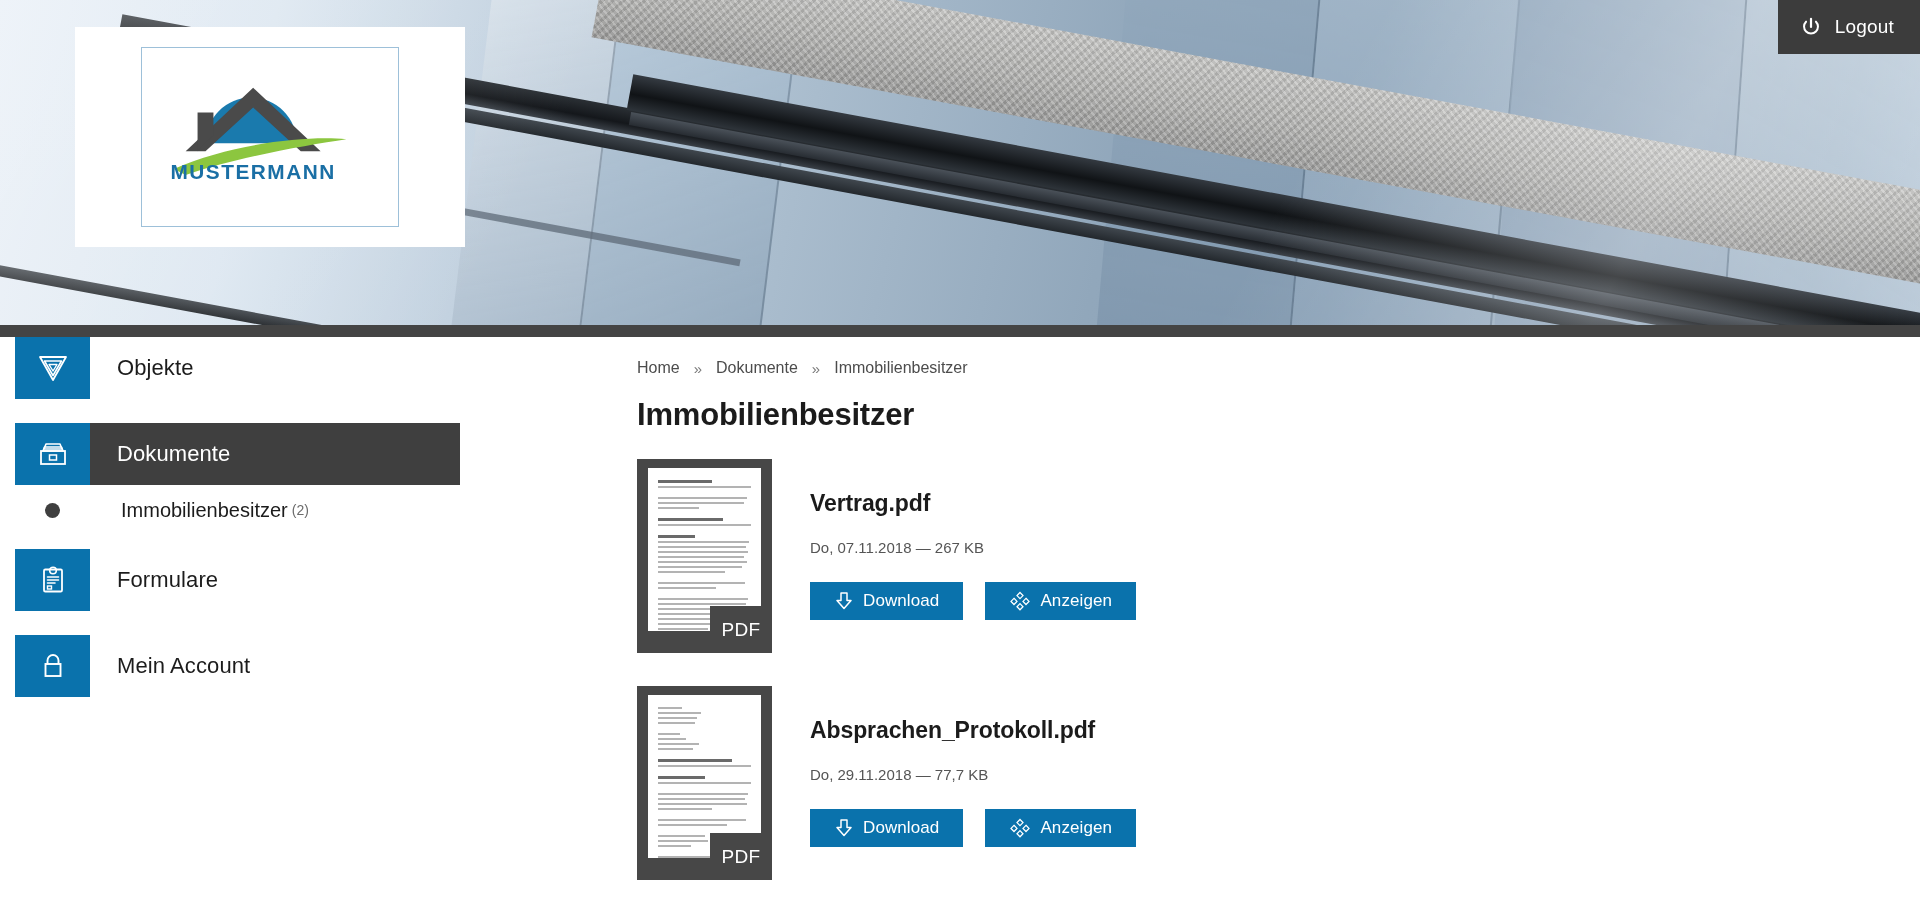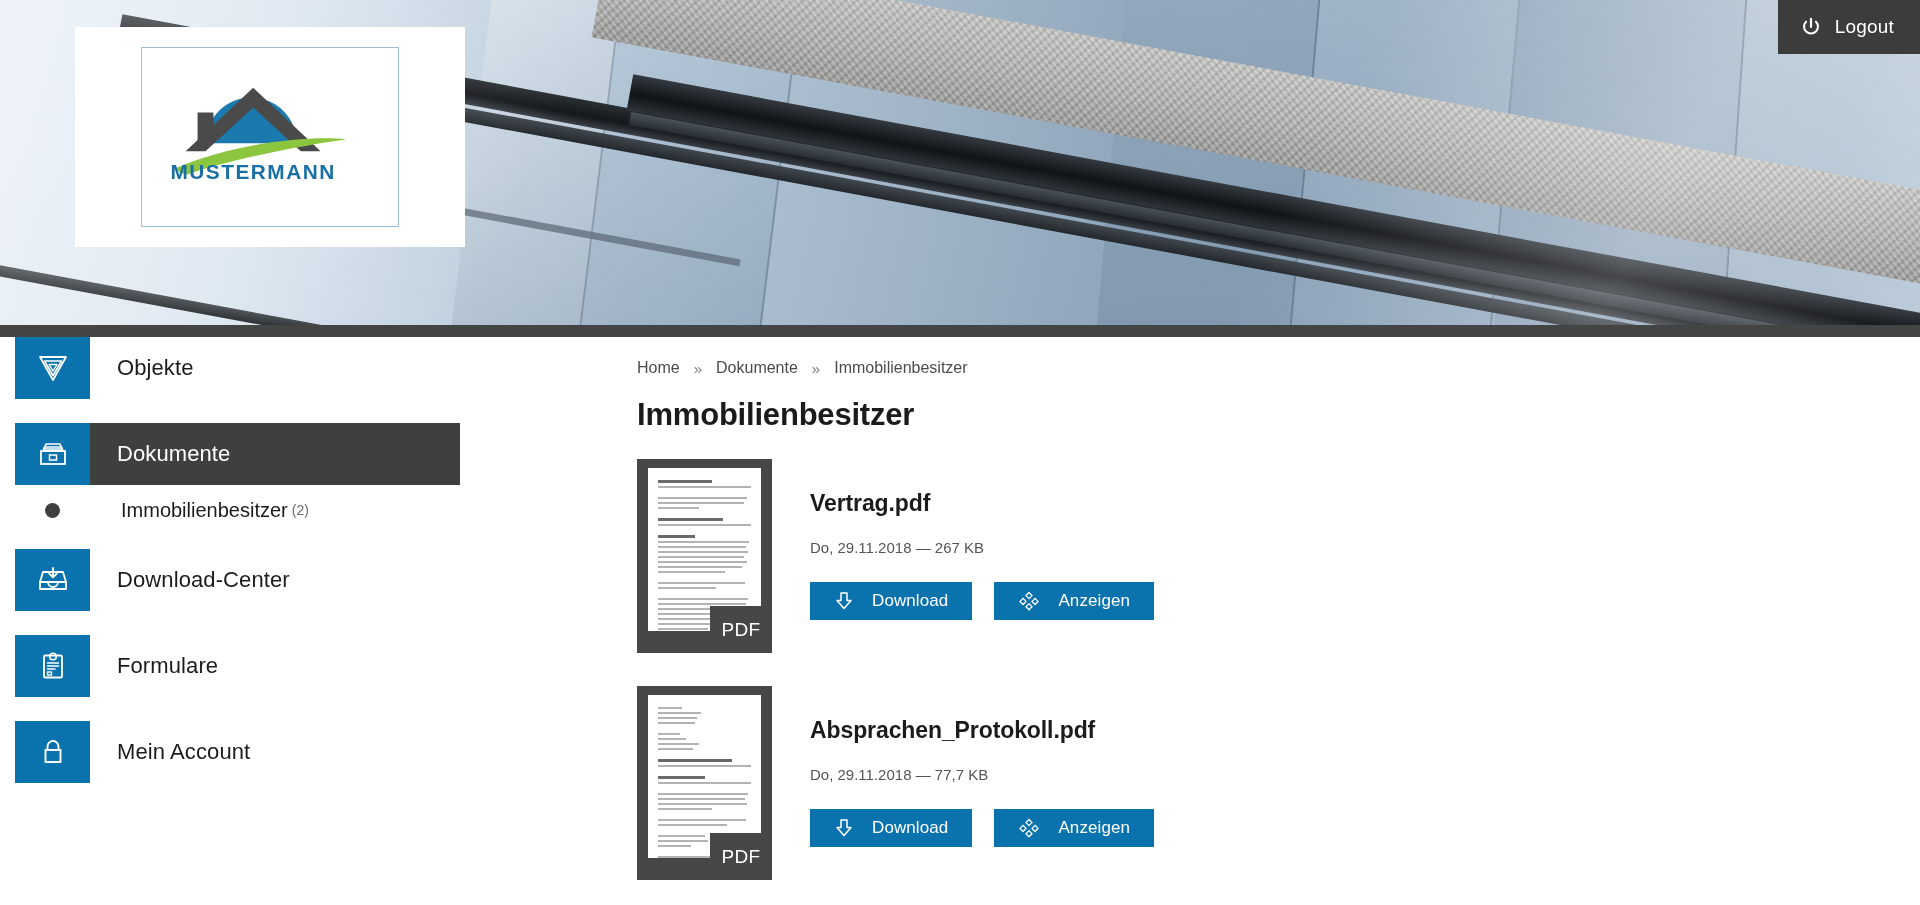--- a/index.html
+++ b/index.html
@@ -322,21 +322,21 @@
   }
   .btn {
     height: 38px;
     min-width: 148px;
     background: #0a72ac;
     color: #ffffff;
     border: none;
     display: inline-flex;
     align-items: center;
     justify-content: center;
-    gap: 18px;
+    gap: 9px;
     padding: 0 24px;
     font-size: 17px;
     font-family: "Liberation Sans", sans-serif;
     cursor: pointer;
     letter-spacing: .1px;
   }
   .btn svg { display: block; flex: 0 0 auto; }
 </style>
 </head>
 <body>
@@ -412,30 +412,20 @@
     </div>
 
     <div class="sub-row">
       <span class="sub-dot-wrap">
         <span class="sub-dot"></span>
       </span>
       <span class="sub-label">Immobilienbesitzer</span>
       <span class="sub-count">(2)</span>
     </div>
 
-    <div class="nav-row">
-      <span class="nav-icon">
-        <svg width="34" height="34" viewBox="0 0 34 34">
-          <path d="M7 9 H27 L30 19 H4 Z" fill="none" stroke="#fff" stroke-width="1.8" stroke-linejoin="round"></path>
-          <path d="M4 19 H12 A5 5 0 0 0 22 19 H30 V26 H4 Z" fill="none" stroke="#fff" stroke-width="1.8" stroke-linejoin="round"></path>
-          <path d="M17 5 V14 M13.2 10.5 L17 14.4 L20.8 10.5" fill="none" stroke="#fff" stroke-width="1.8" stroke-linecap="round" stroke-linejoin="round"></path>
-        </svg>
-      </span>
-      <span class="nav-label">Download-Center</span>
-    </div>
 
     <div class="nav-row">
       <span class="nav-icon">
         <svg width="34" height="34" viewBox="0 0 34 34">
           <rect x="8" y="6.5" width="18" height="22" rx="1.3" fill="none" stroke="#fff" stroke-width="1.8"></rect>
           <circle cx="17" cy="7.5" r="3.3" fill="none" stroke="#fff" stroke-width="1.6"></circle>
           <path d="M11.5 14 H22.5 M11.5 17 H22.5 M11.5 20 H19" stroke="#fff" stroke-width="1.6" stroke-linecap="round"></path>
           <rect x="11.5" y="23" width="4" height="3" fill="none" stroke="#fff" stroke-width="1.4"></rect>
         </svg>
       </span>
@@ -495,21 +485,21 @@
             <div class="tl" style="width:88%"></div>
             <div class="tl" style="width:93%"></div>
             <div class="tl gap" style="width:54%"></div>
 
           </div>
           <div class="pdf-badge">PDF</div>
         </div>
 
         <div class="doc-info">
           <div class="doc-name">Vertrag.pdf</div>
-          <div class="doc-meta">Do, 29.11.2018 — 267 KB</div>
+          <div class="doc-meta">Do, 07.11.2018 — 267 KB</div>
           <div class="doc-actions">
             <button class="btn">
               <svg width="20" height="20" viewBox="0 0 20 20">
                 <path d="M7 2 H13 V9.5 H17 L10 17.5 L3 9.5 H7 Z" fill="none" stroke="#fff" stroke-width="1.5" stroke-linejoin="round"></path>
               </svg>
               <span>Download</span>
             </button>
             <button class="btn">
               <svg width="22" height="20" viewBox="0 0 22 20">
                 <path d="M11 1.5 L14 4.6 L11 7.7 L8 4.6 Z" fill="none" stroke="#fff" stroke-width="1.25"></path>

